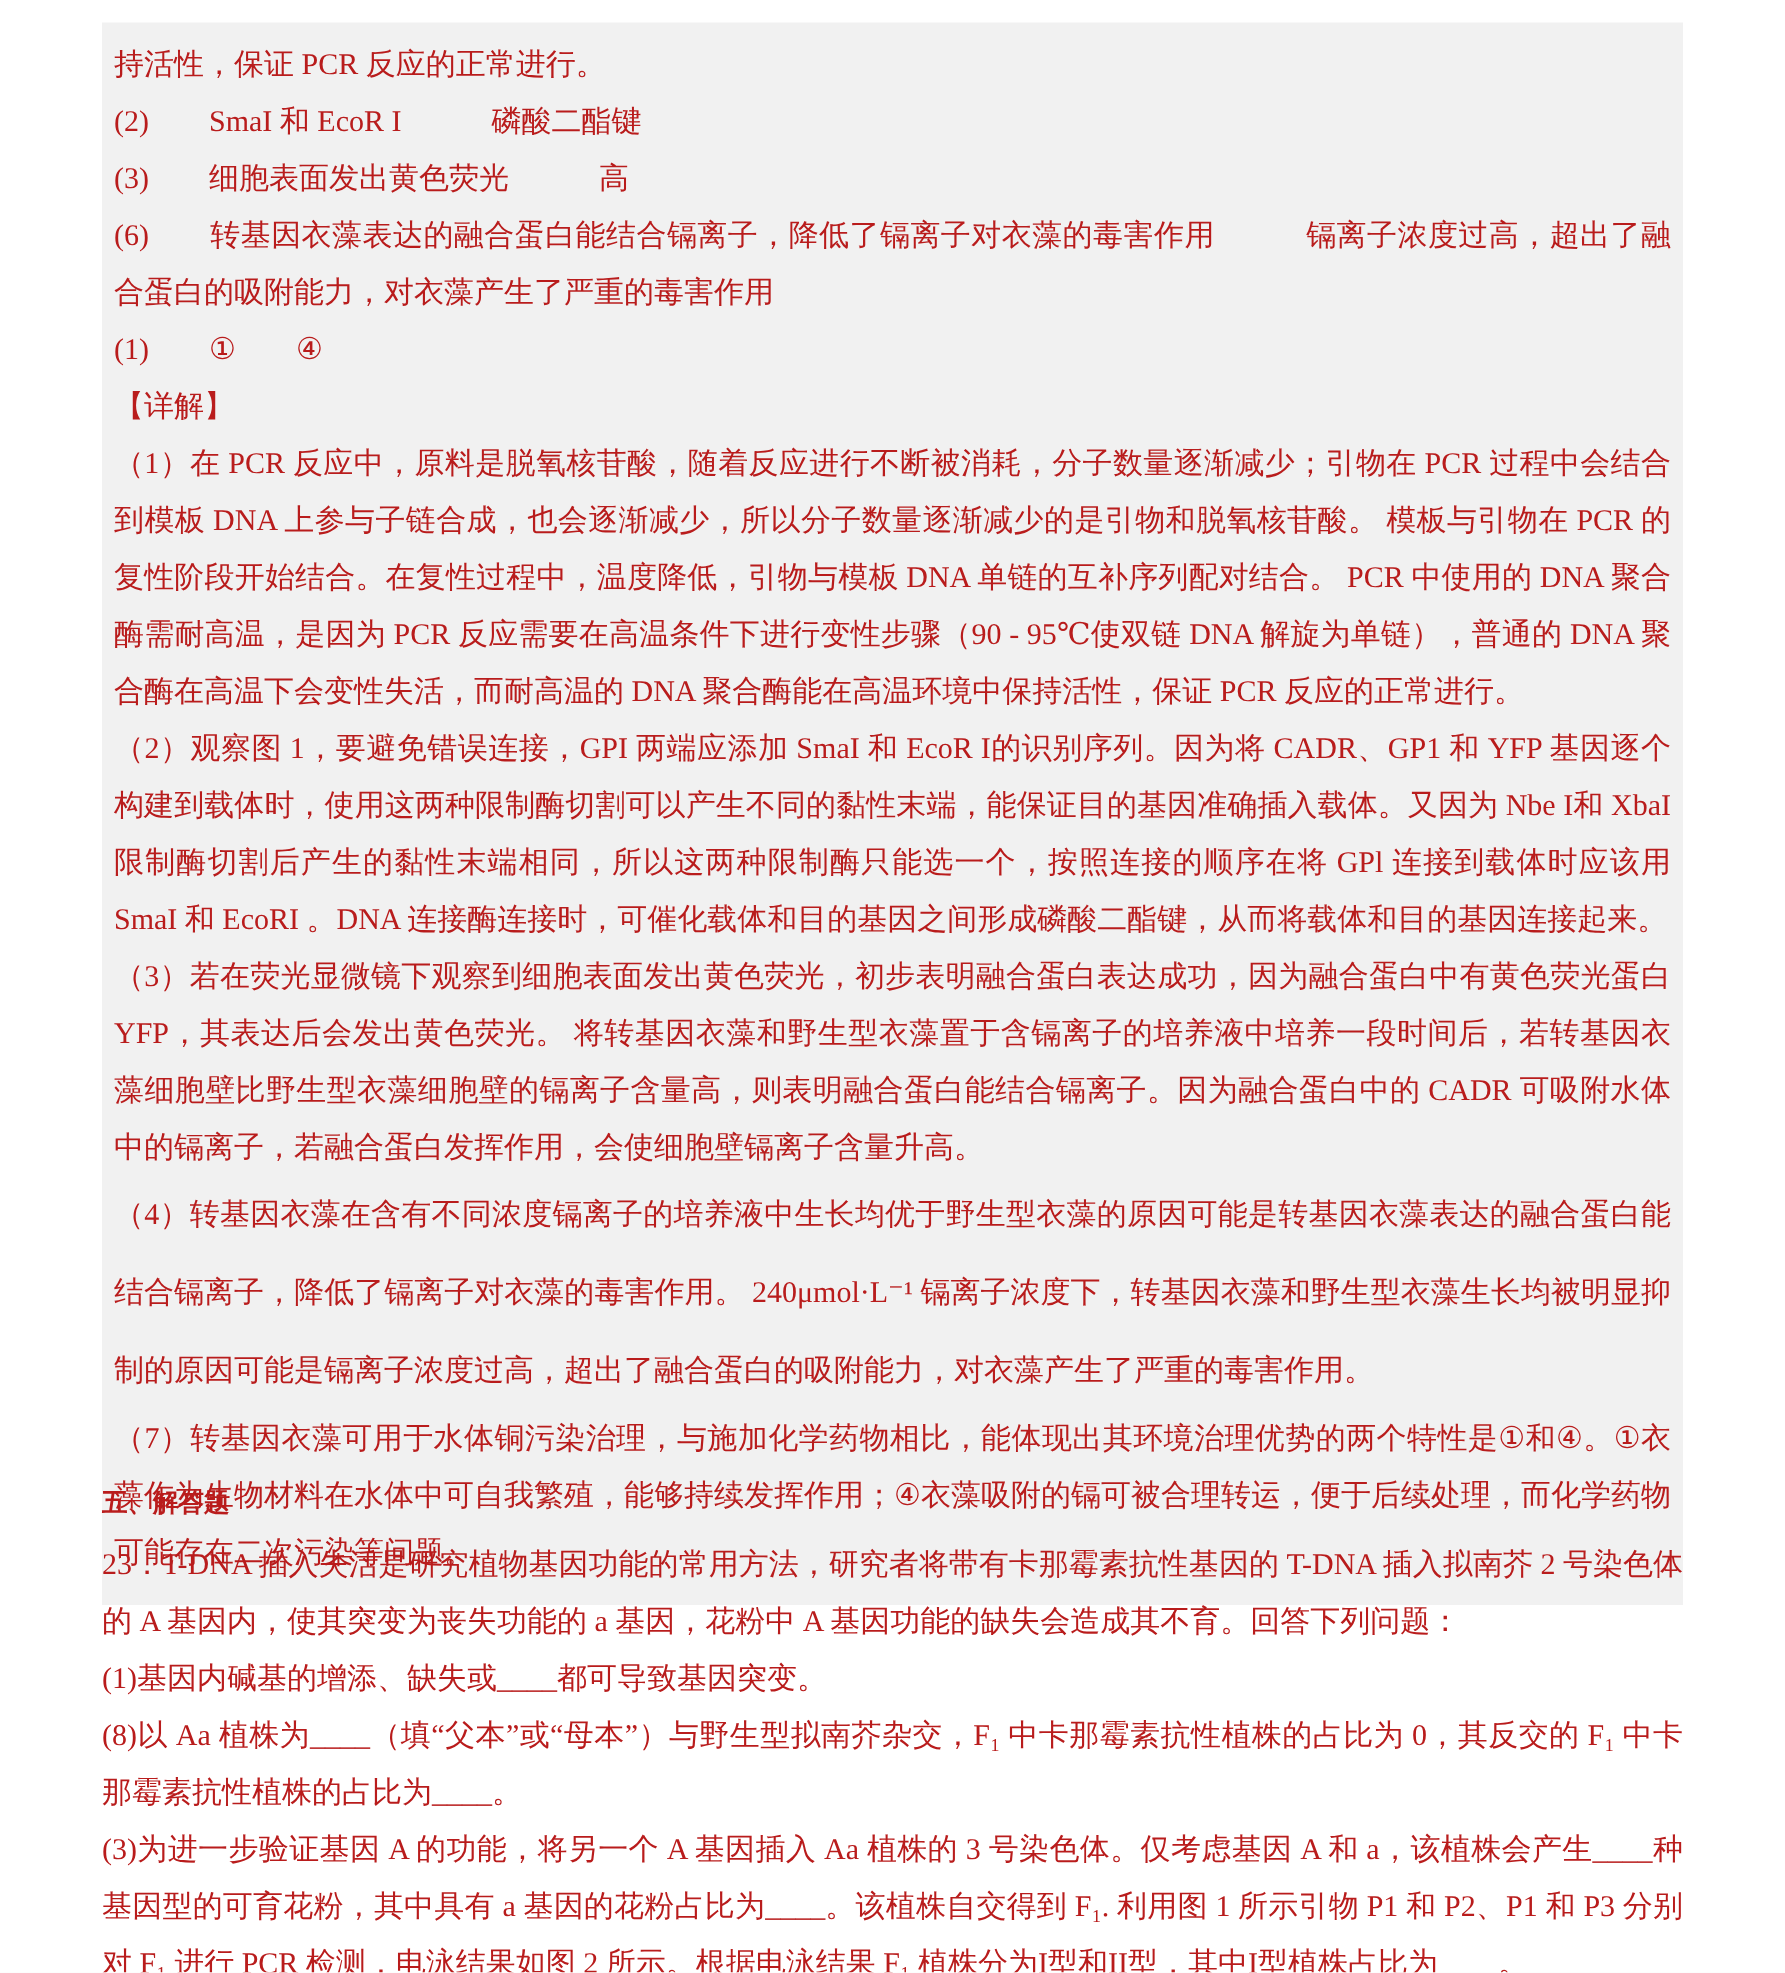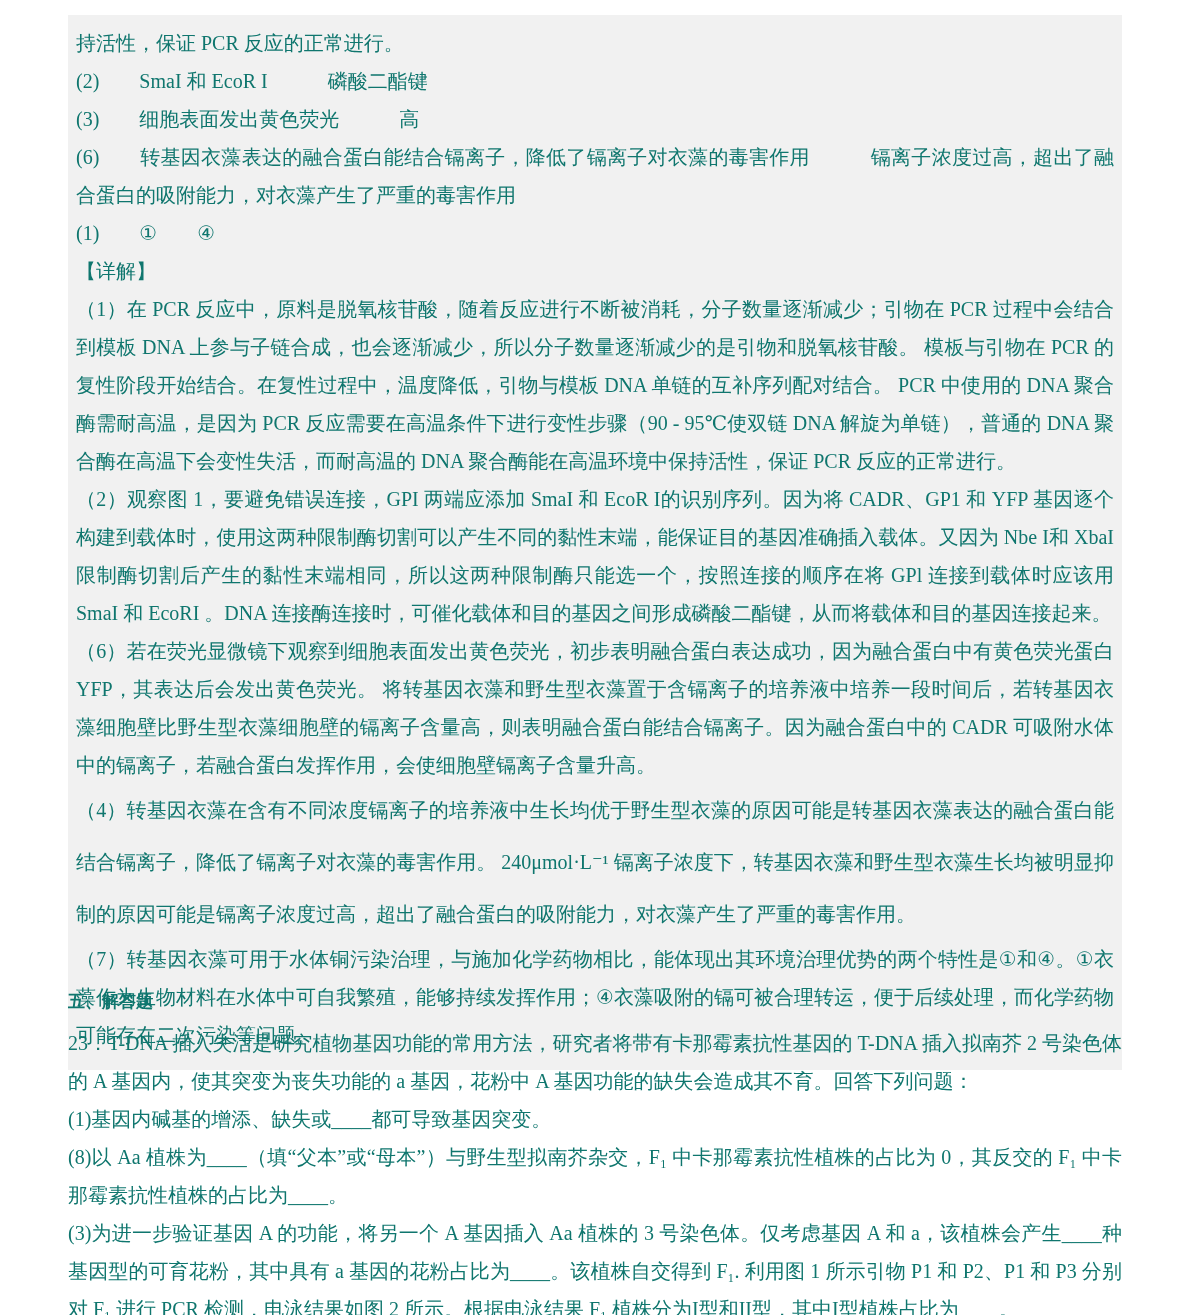--- a/index.html
+++ b/index.html
@@ -6,21 +6,21 @@
     margin: 0;
     padding: 0;
     background: #ffffff;
   }
   .page {
     position: relative;
     width: 1190px;
     height: 1315px;
     background: #ffffff;
     font-family: "Liberation Serif", "DejaVu Serif", "DejaVu Sans", serif;
-    color: #0f766e;
+    color: #b91c1c;
     overflow: hidden;
   }
   .answer-block {
     position: absolute;
     left: 68px;
     top: 15px;
     width: 1038px;
     min-height: 880px;
     background: #f1f1f1;
     padding: 9px 8px 16px 8px;
@@ -61,21 +61,21 @@
 
   <section class="answer-block">
     <p>持活性，保证 PCR 反应的正常进行。</p>
     <p>(2)　　SmaI 和 EcoR I　　　磷酸二酯键</p>
     <p>(3)　　细胞表面发出黄色荧光　　　高</p>
     <p>(6)　　转基因衣藻表达的融合蛋白能结合镉离子，降低了镉离子对衣藻的毒害作用　　　镉离子浓度过高，超出了融合蛋白的吸附能力，对衣藻产生了严重的毒害作用</p>
     <p>(1)　　①　　④</p>
     <p class="detail-label">【详解】</p>
     <p>（1）在 PCR 反应中，原料是脱氧核苷酸，随着反应进行不断被消耗，分子数量逐渐减少；引物在 PCR 过程中会结合到模板 DNA 上参与子链合成，也会逐渐减少，所以分子数量逐渐减少的是引物和脱氧核苷酸。 模板与引物在 PCR 的复性阶段开始结合。在复性过程中，温度降低，引物与模板 DNA 单链的互补序列配对结合。 PCR 中使用的 DNA 聚合酶需耐高温，是因为 PCR 反应需要在高温条件下进行变性步骤（90 - 95℃使双链 DNA 解旋为单链），普通的 DNA 聚合酶在高温下会变性失活，而耐高温的 DNA 聚合酶能在高温环境中保持活性，保证 PCR 反应的正常进行。</p>
     <p>（2）观察图 1，要避免错误连接，GPI 两端应添加 SmaI 和 EcoR I的识别序列。因为将 CADR、GP1 和 YFP 基因逐个构建到载体时，使用这两种限制酶切割可以产生不同的黏性末端，能保证目的基因准确插入载体。又因为 Nbe I和 XbaI限制酶切割后产生的黏性末端相同，所以这两种限制酶只能选一个，按照连接的顺序在将 GPl 连接到载体时应该用 SmaI 和 EcoRI 。DNA 连接酶连接时，可催化载体和目的基因之间形成磷酸二酯键，从而将载体和目的基因连接起来。</p>
-    <p>（6）若在荧光显微镜下观察到细胞表面发出黄色荧光，初步表明融合蛋白表达成功，因为融合蛋白中有黄色荧光蛋白 YFP，其表达后会发出黄色荧光。 将转基因衣藻和野生型衣藻置于含镉离子的培养液中培养一段时间后，若转基因衣藻细胞壁比野生型衣藻细胞壁的镉离子含量高，则表明融合蛋白能结合镉离子。因为融合蛋白中的 CADR 可吸附水体中的镉离子，若融合蛋白发挥作用，会使细胞壁镉离子含量升高。</p>
+    <p>（3）若在荧光显微镜下观察到细胞表面发出黄色荧光，初步表明融合蛋白表达成功，因为融合蛋白中有黄色荧光蛋白 YFP，其表达后会发出黄色荧光。 将转基因衣藻和野生型衣藻置于含镉离子的培养液中培养一段时间后，若转基因衣藻细胞壁比野生型衣藻细胞壁的镉离子含量高，则表明融合蛋白能结合镉离子。因为融合蛋白中的 CADR 可吸附水体中的镉离子，若融合蛋白发挥作用，会使细胞壁镉离子含量升高。</p>
     <p class="loose">（4）转基因衣藻在含有不同浓度镉离子的培养液中生长均优于野生型衣藻的原因可能是转基因衣藻表达的融合蛋白能结合镉离子，降低了镉离子对衣藻的毒害作用。 240μmol·L⁻¹ 镉离子浓度下，转基因衣藻和野生型衣藻生长均被明显抑制的原因可能是镉离子浓度过高，超出了融合蛋白的吸附能力，对衣藻产生了严重的毒害作用。</p>
     <p>（7）转基因衣藻可用于水体铜污染治理，与施加化学药物相比，能体现出其环境治理优势的两个特性是①和④。①衣藻作为生物材料在水体中可自我繁殖，能够持续发挥作用；④衣藻吸附的镉可被合理转运，便于后续处理，而化学药物可能存在二次污染等问题。</p>
   </section>
 
   <section class="question-section">
     <h2 class="section-heading">五、解答题</h2>
     <p>23．T-DNA 插入失活是研究植物基因功能的常用方法，研究者将带有卡那霉素抗性基因的 T-DNA 插入拟南芥 2 号染色体的 A 基因内，使其突变为丧失功能的 a 基因，花粉中 A 基因功能的缺失会造成其不育。回答下列问题：</p>
     <p>(1)基因内碱基的增添、缺失或____都可导致基因突变。</p>
     <p>(8)以 Aa 植株为____（填“父本”或“母本”）与野生型拟南芥杂交，F₁ 中卡那霉素抗性植株的占比为 0，其反交的 F₁ 中卡那霉素抗性植株的占比为____。</p>
     <p>(3)为进一步验证基因 A 的功能，将另一个 A 基因插入 Aa 植株的 3 号染色体。仅考虑基因 A 和 a，该植株会产生____种基因型的可育花粉，其中具有 a 基因的花粉占比为____。该植株自交得到 F₁. 利用图 1 所示引物 P1 和 P2、P1 和 P3 分别对 F₁ 进行 PCR 检测，电泳结果如图 2 所示。根据电泳结果 F₁ 植株分为I型和II型，其中I型植株占比为____。</p>

